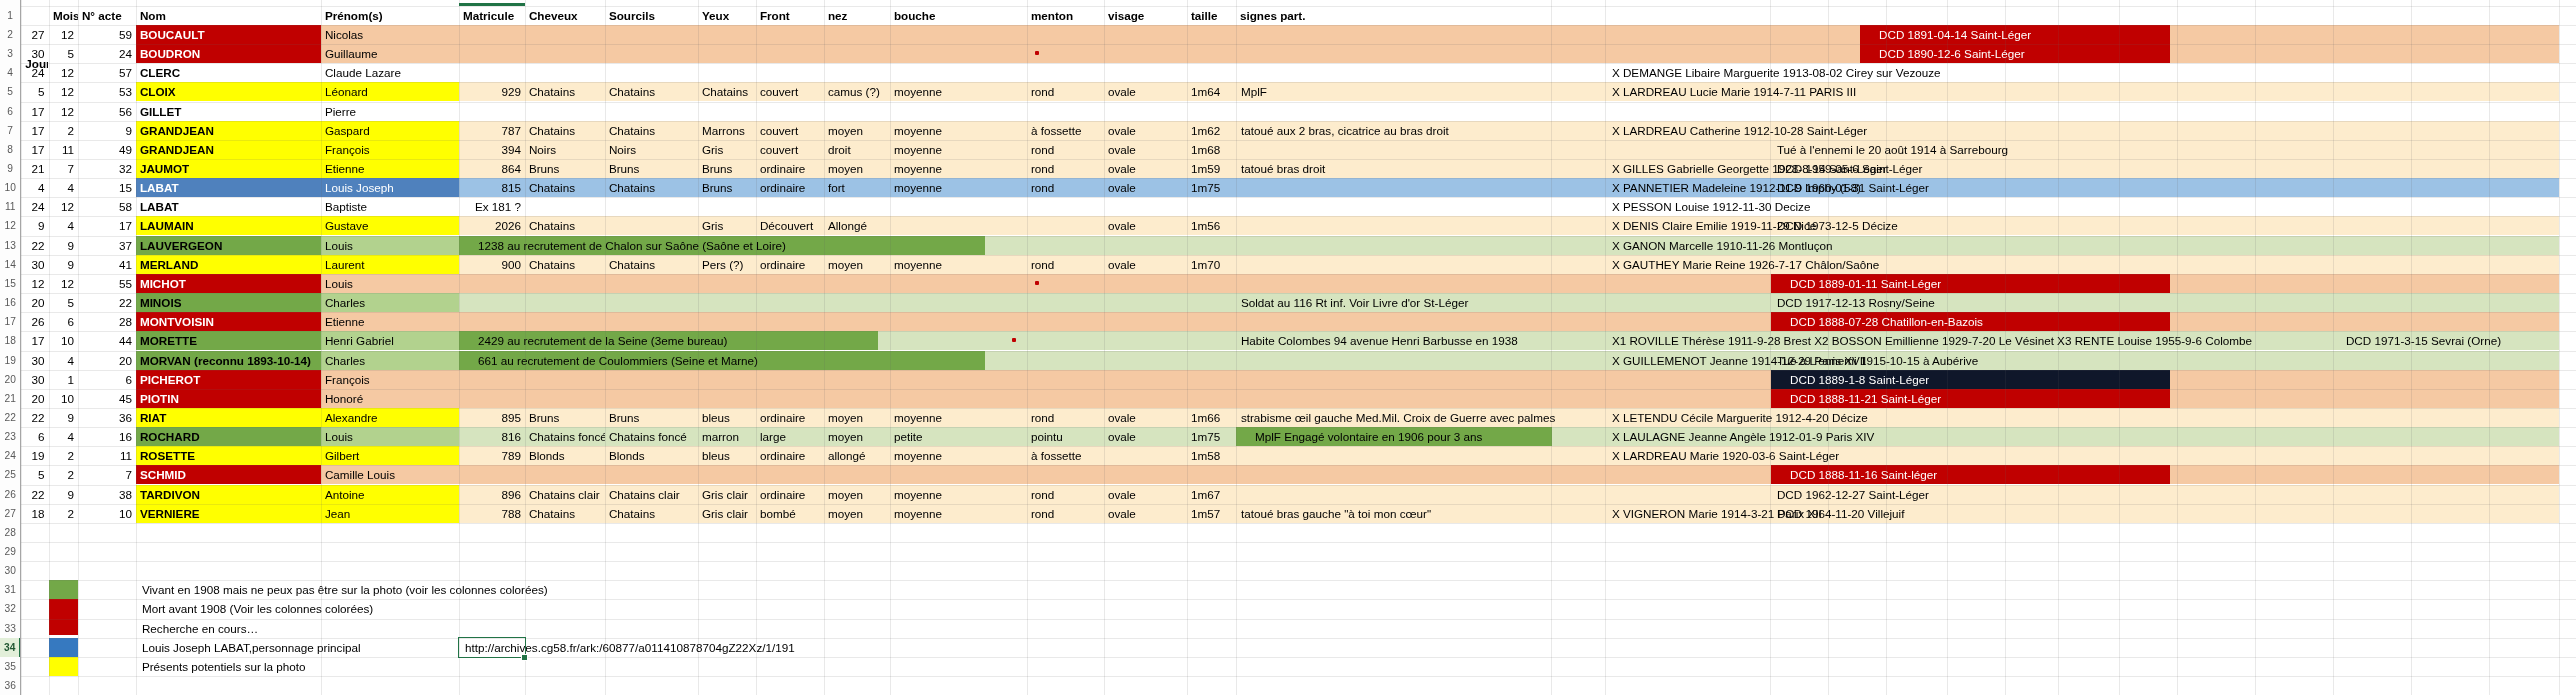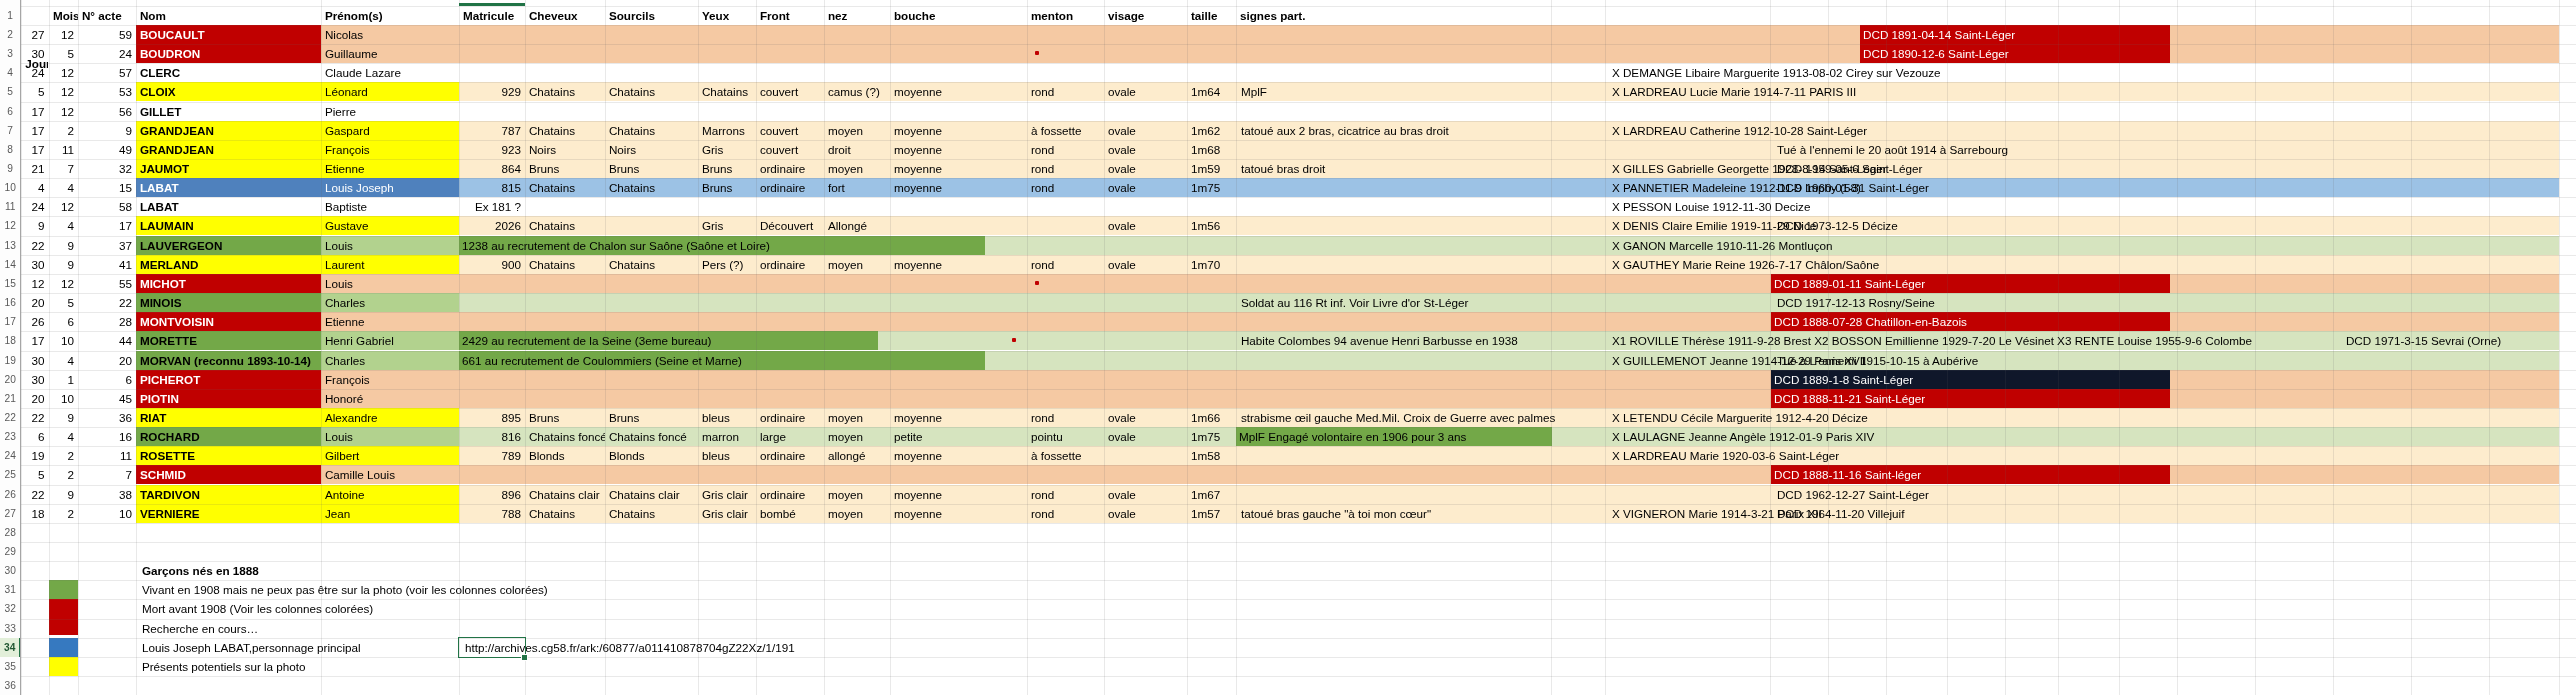--- a/index.html
+++ b/index.html
@@ -4,21 +4,21 @@
 <style>
   html,body{margin:0;padding:0;background:#fff;}
   #sheet{
     position:relative;width:2576px;height:695px;overflow:hidden;background:#ffffff;
     font-family:"Liberation Sans",sans-serif;font-size:11.7px;color:#000;
   }
   .row{position:absolute;left:0;width:2576px;}
   .cell,.ov,.fill,.band{position:absolute;top:0;height:100%;box-sizing:border-box;}
   .cell{padding:0 3.9px;white-space:nowrap;overflow:hidden;z-index:3;}
   .ov{padding:0 1.9px;white-space:nowrap;z-index:3;}
-  .fill{padding:0 3px;white-space:nowrap;z-index:2;}
+  .fill{padding:0 19px;white-space:nowrap;z-index:2;}
   .band{z-index:1;}
   .hl,.vl{position:absolute;background:rgba(100,100,100,0.14);pointer-events:none;z-index:4;}
   .vl{top:0;width:1px;height:695px;}
   .hl{left:21.4px;height:1px;width:2555px;}
   #gutter{position:absolute;left:0;top:0;width:21.4px;height:695px;background:#fdfdfd;border-right:1px solid #a6a6a6;z-index:5;box-sizing:border-box;}
   .gnum{position:absolute;left:0;width:20.4px;text-align:center;font-size:10.2px;color:#595959;}
   .dot{position:absolute;width:3.9px;height:3.9px;border-radius:1px;background:#c00000;z-index:3;}
   .selbox{position:absolute;border:1.9px solid #217346;background:transparent;z-index:6;box-sizing:border-box;}
   .handle{position:absolute;width:4.9px;height:4.9px;background:#217346;border:1px solid #fff;z-index:7;box-sizing:content-box;}
   .colind{position:absolute;background:#217346;z-index:6;}
@@ -233,21 +233,21 @@
     </div>
     <div class="row" style="top: 140px; height: 19px; line-height: 19px;">
       <div class="band" style="left: 136px; width: 2423px; background: rgb(253, 236, 205);"></div>
       <div class="band" style="left: 136px; width: 185px; background: rgb(255, 255, 0); z-index: 2;"></div>
       <div class="band" style="left: 321px; width: 138px; background: rgb(255, 255, 0); z-index: 2;"></div>
       <div class="cell" style="left: 21.4px; width: 27px; text-align: right; color: rgb(0, 0, 0); font-weight: normal;">17</div>
       <div class="cell" style="left: 49px; width: 29px; text-align: right; color: rgb(0, 0, 0); font-weight: normal;">11</div>
       <div class="cell" style="left: 78px; width: 58px; text-align: right; color: rgb(0, 0, 0); font-weight: normal;">49</div>
       <div class="cell" style="left: 136px; width: 185px; text-align: left; color: rgb(0, 0, 0); font-weight: bold;">GRANDJEAN</div>
       <div class="cell" style="left: 321px; width: 138px; text-align: left; color: rgb(0, 0, 0); font-weight: normal;">François</div>
-      <div class="cell" style="left: 459px; width: 66px; text-align: right; color: rgb(0, 0, 0); font-weight: normal;">923</div>
+      <div class="cell" style="left: 459px; width: 66px; text-align: right; color: rgb(0, 0, 0); font-weight: normal;">394</div>
       <div class="cell" style="left: 525px; width: 80px; text-align: left; color: rgb(0, 0, 0); font-weight: normal;">Noirs</div>
       <div class="cell" style="left: 605px; width: 93px; text-align: left; color: rgb(0, 0, 0); font-weight: normal;">Noirs</div>
       <div class="cell" style="left: 698px; width: 58px; text-align: left; color: rgb(0, 0, 0); font-weight: normal;">Gris</div>
       <div class="cell" style="left: 756px; width: 68px; text-align: left; color: rgb(0, 0, 0); font-weight: normal;">couvert</div>
       <div class="cell" style="left: 824px; width: 66px; text-align: left; color: rgb(0, 0, 0); font-weight: normal;">droit</div>
       <div class="cell" style="left: 890px; width: 136px; text-align: left; color: rgb(0, 0, 0); font-weight: normal;">moyenne</div>
       <div class="cell" style="left: 1027px; width: 78px; text-align: left; color: rgb(0, 0, 0); font-weight: normal;">rond</div>
       <div class="cell" style="left: 1104px; width: 83px; text-align: left; color: rgb(0, 0, 0); font-weight: normal;">ovale</div>
       <div class="cell" style="left: 1187px; width: 49px; text-align: left; color: rgb(0, 0, 0); font-weight: normal;">1m68</div>
       <div class="ov" style="left: 1775px;">Tué à l'ennemi le 20 août 1914 à Sarrebourg</div>
@@ -552,23 +552,20 @@
       <div class="cell" style="left: 890px; width: 136px; text-align: left; color: rgb(0, 0, 0); font-weight: normal;">moyenne</div>
       <div class="cell" style="left: 1027px; width: 78px; text-align: left; color: rgb(0, 0, 0); font-weight: normal;">rond</div>
       <div class="cell" style="left: 1104px; width: 83px; text-align: left; color: rgb(0, 0, 0); font-weight: normal;">ovale</div>
       <div class="cell" style="left: 1187px; width: 49px; text-align: left; color: rgb(0, 0, 0); font-weight: normal;">1m57</div>
       <div class="ov" style="left: 1239px;">tatoué bras gauche "à toi mon cœur"</div>
       <div class="ov" style="left: 1610px;">X VIGNERON Marie 1914-3-21 Parix XII</div>
       <div class="ov" style="left: 1775px;">DCD 1964-11-20 Villejuif</div>
     </div>
     <div class="row" style="top: 523px; height: 19px; line-height: 19px;"></div>
     <div class="row" style="top: 542px; height: 19px; line-height: 19px;"></div>
-    <div class="row" style="top: 561px; height: 19px; line-height: 19px;">
-      <div class="ov" style="left: 140px; font-weight: bold;">Garçons nés en 1888</div>
-    </div>
     <div class="row" style="top: 580px; height: 19px; line-height: 19px;">
       <div class="band" style="left: 49px; width: 29px; background: rgb(115, 168, 72); z-index: 2;"></div>
       <div class="ov" style="left: 140px; font-weight: normal;">Vivant en 1908 mais ne peux pas être sur la photo (voir les colonnes colorées)</div>
     </div>
     <div class="row" style="top: 599px; height: 36px; line-height: 19px;">
       <div class="band" style="left: 49px; width: 29px; background: rgb(192, 0, 0); z-index: 2;"></div>
       <div class="ov" style="left: 140px; font-weight: normal;">Mort avant 1908 (Voir les colonnes colorées)</div>
     </div>
     <div class="row" style="top: 619px; height: 19px; line-height: 19px;">
       <div class="ov" style="left: 140px; font-weight: normal;">Recherche en cours…</div>

